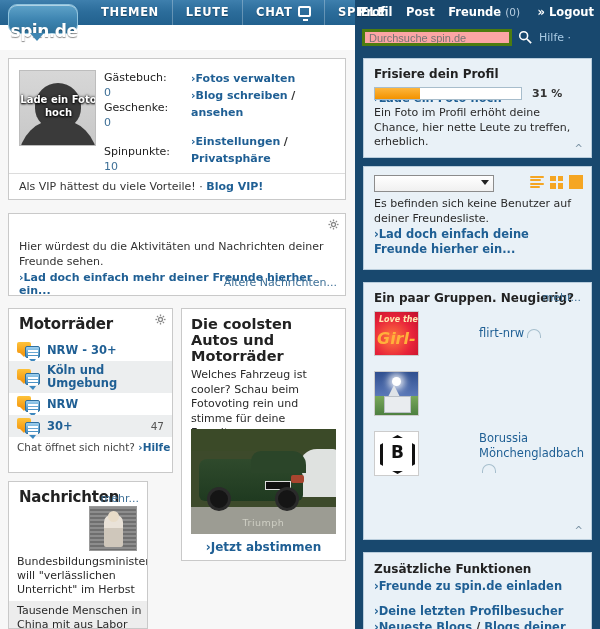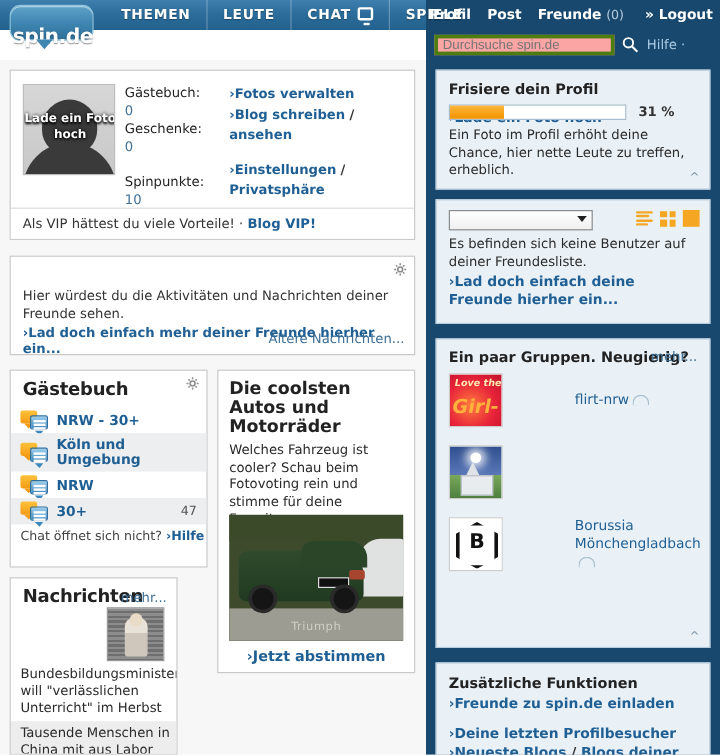--- a/index.html
+++ b/index.html
@@ -347,21 +347,21 @@
         <line x1="9.8" y1="2.2" x2="8.6" y2="3.4"></line>
           <line x1="3.4" y1="8.6" x2="2.2" y2="9.8"></line>
       </g>
     </svg>
     <div class="act-text">Hier würdest du die Aktivitäten und Nachrichten deiner Freunde sehen.</div>
     <div class="act-invite"><span class="arrow">›</span><a href="#">Lad doch einfach mehr deiner Freunde hierher ein...</a></div>
     <a href="#" class="act-older">Ältere Nachrichten...</a>
   </div>
 
   <div class="panel" id="chat-card">
-    <div class="card-title">Gästebuch</div>
+    <div class="card-title">Motorräder</div>
     <svg class="gearwrap" viewBox="0 0 12 12">
       <circle cx="6" cy="6" r="2.2" fill="none" stroke="#8a8a8a" stroke-width="1.4"></circle>
       <g stroke="#8a8a8a" stroke-width="1.4">
         <line x1="6" y1="0.5" x2="6" y2="2.3"></line>
           <line x1="6" y1="9.7" x2="6" y2="11.5"></line>
         <line x1="0.5" y1="6" x2="2.3" y2="6"></line>
           <line x1="9.7" y1="6" x2="11.5" y2="6"></line>
         <line x1="2.2" y1="2.2" x2="3.4" y2="3.4"></line>
           <line x1="8.6" y1="8.6" x2="9.8" y2="9.8"></line>
         <line x1="9.8" y1="2.2" x2="8.6" y2="3.4"></line>

